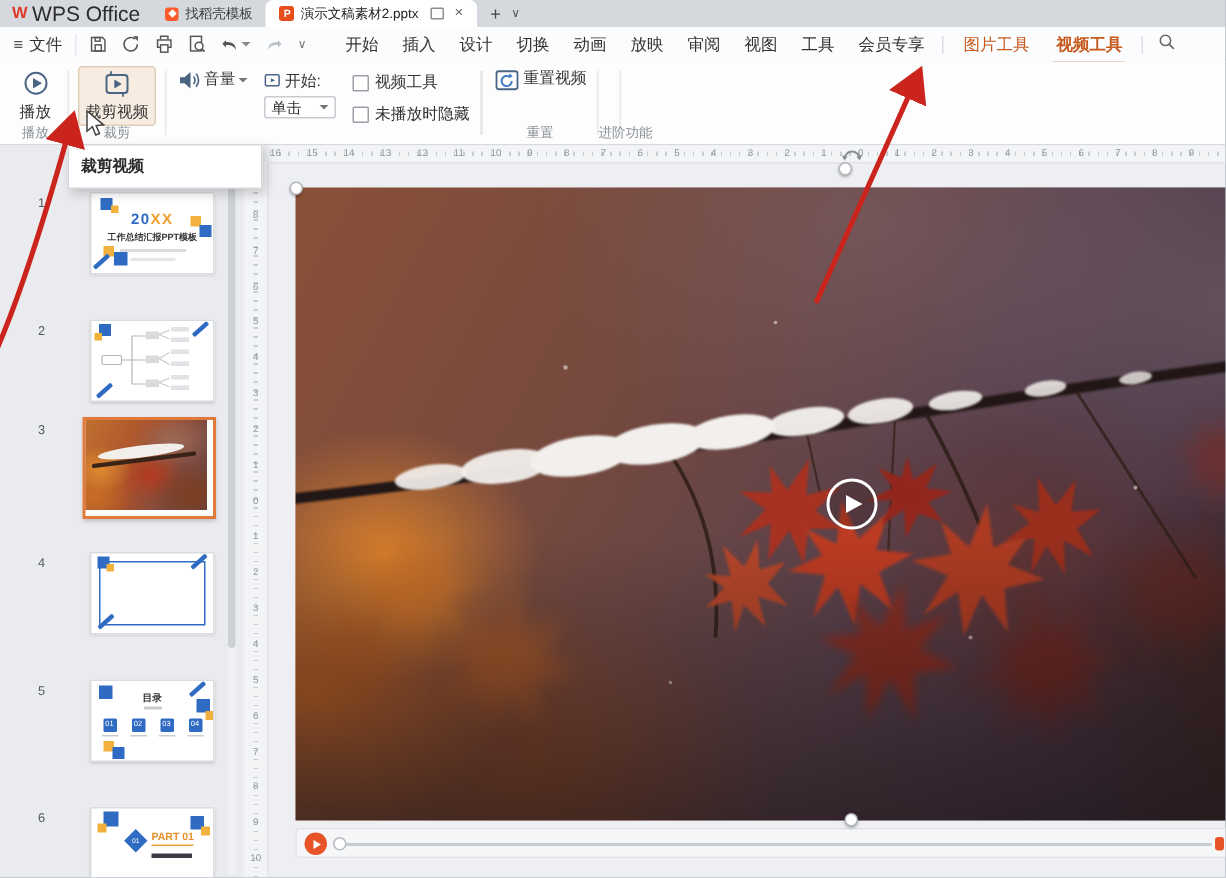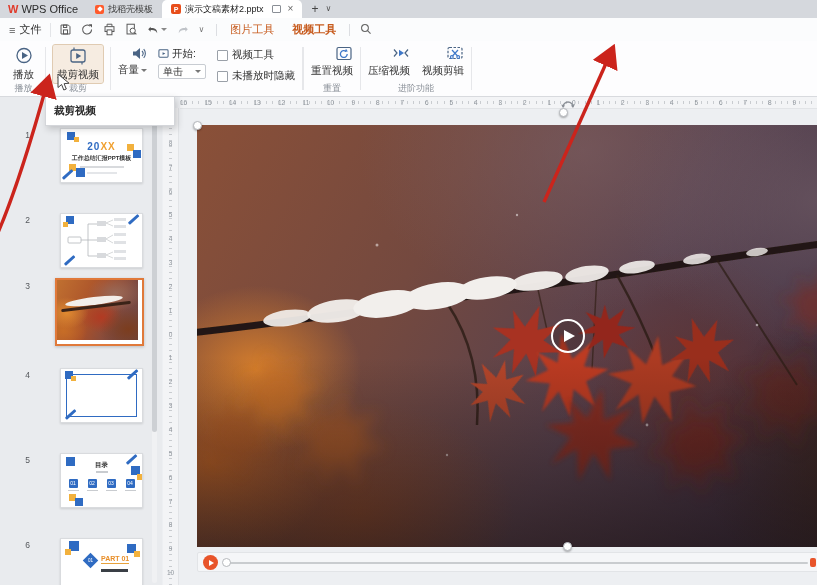--- a/index.html
+++ b/index.html
@@ -5,21 +5,21 @@
   html,body{margin:0;padding:0;background:#9aa0a6;}
   .app{position:relative;width:817px;height:585px;overflow:hidden;background:#edeff2;
        font-family:"Liberation Sans","DejaVu Sans",sans-serif;-webkit-font-smoothing:antialiased;}
   i,b{font-style:normal;font-weight:normal;}
 
   
   .titlebar{position:absolute;left:0;top:0;width:817px;height:18px;background:#d5d8dd;
             display:flex;align-items:flex-end;font-size:9px;color:#333;}
   .logo{display:flex;align-items:center;gap:3px;padding:0 8px;height:18px;}
   .logo-w{color:#e03a2a;font-weight:bold;font-size:11px;line-height:18px;}
-  .logo-t{font-size:11px;color:#2c2c2c;}
+  .logo-t{font-size:14px;color:#2c2c2c;}
   .tab{display:flex;align-items:center;gap:4px;height:18px;padding:0 9px;color:#3a3a3a;}
   .tab.active{background:#fff;border-radius:5px 5px 0 0;color:#222;}
   .docer-ic{width:9px;height:9px;background:#ff5a2b;border-radius:2px;position:relative;flex:0 0 9px;}
   .docer-ic::after{content:"";position:absolute;left:2.5px;top:2.5px;width:4px;height:4px;background:#fff;transform:rotate(45deg);}
   .ppt-ic{width:10px;height:10px;background:#e84e1b;border-radius:2px;color:#fff;font-size:7px;font-weight:bold;
           display:flex;align-items:center;justify-content:center;flex:0 0 10px;}
   .restore-ic{width:7px;height:6px;border:1px solid #8a8f96;border-radius:1px;margin-left:4px;}
   .close-ic{color:#666;font-size:10px;margin-left:3px;line-height:18px;}
   .newtab{margin-left:9px;color:#444;font-size:12px;line-height:18px;}
   .tabchev{margin-left:7px;color:#555;font-size:8px;line-height:18px;}
@@ -44,21 +44,21 @@
 
   
   .ribbon{position:absolute;left:0;top:41px;width:817px;height:56px;background:#fdfdfe;
           border-bottom:1px solid #d8dade;display:flex;align-items:stretch;padding-left:2px;box-sizing:border-box;}
   .rgroup{position:relative;display:flex;flex-direction:column;align-items:center;padding:4px 7px 12px;}
   .rcap{position:absolute;bottom:1px;left:0;right:0;text-align:center;font-size:9px;color:#8b9199;white-space:nowrap;}
   .vdiv{width:1px;background:#e6e7ea;margin:6px 0;}
   .bigbtn{display:flex;flex-direction:column;align-items:center;gap:2px;font-size:10.5px;color:#333;padding:1px 4px;white-space:nowrap;}
   .bigbtn.hovered{background:#f6ece1;outline:1px solid #e0cbb2;border-radius:2px;}
   .opt-grid{display:flex;gap:11px;align-items:flex-start;padding-top:1px;}
-  .vcol{display:flex;flex-direction:column;align-items:flex-end;gap:2px;font-size:10.5px;color:#333;}
+  .vcol{display:flex;flex-direction:row;align-items:flex-start;gap:2px;font-size:10.5px;color:#333;}
   .vol-lab{display:flex;align-items:center;gap:2px;}
   .ddchev{width:0;height:0;border-left:3px solid transparent;border-right:3px solid transparent;border-top:3.5px solid #777;}
   .start-col{display:flex;flex-direction:column;gap:3px;font-size:10.5px;color:#333;}
   .r1{display:flex;align-items:center;gap:3px;height:15px;}
   .dd{width:48px;height:15px;border:1px solid #c8ccd2;border-radius:2px;background:#fff;
       display:flex;align-items:center;justify-content:space-between;padding:0 4px;font-size:10px;color:#333;box-sizing:border-box;}
   .cbcol{display:flex;flex-direction:column;gap:7px;margin-top:2px;font-size:10.5px;color:#333;white-space:nowrap;}
   .cb{display:flex;align-items:center;gap:4px;}
   .cb i{width:9px;height:9px;border:1px solid #9aa0a8;background:#fff;border-radius:1px;flex:0 0 9px;}
   .adv{display:flex;gap:12px;}
@@ -220,20 +220,32 @@
             <path d="M4.5 3 1.5 6l3 3V7c4-.4 6.8 1 8 4 .2-4.6-2.8-6.8-8-6.5z" fill="#555"></path>
           </svg>
           <span class="caret"></span>
         </span>
       <span>
           <svg width="13" height="12" viewBox="0 0 16 14">
             <path d="M11.5 3l3 3-3 3V7c-4-.4-6.8 1-8 4-.2-4.6 2.8-6.8 8-6.5z" fill="#bfc3c8"></path>
           </svg>
         </span>
       <span style="color:#777;font-size:8px;">∨</span>
+    </div>
+    <div class="menus">
+      <span>开始</span>
+      <span>插入</span>
+      <span>设计</span>
+      <span>切换</span>
+      <span>动画</span>
+      <span>放映</span>
+      <span>审阅</span>
+      <span>视图</span>
+      <span>工具</span>
+      <span>会员专享</span>
     </div>
     <span class="mdiv"></span>
     <div class="ctx-tabs">
       <span>图片工具</span>
       <span class="active">视频工具</span>
     </div>
     <span class="mdiv"></span>
     <span class="m-search"><svg width="12" height="12" viewBox="0 0 14 14">
           <circle cx="5.8" cy="5.8" r="4" fill="none" stroke="#666" stroke-width="1.2"></circle>
           <line x1="8.8" y1="8.8" x2="12.3" y2="12.3" stroke="#666" stroke-width="1.3"></line>
@@ -315,40 +327,20 @@
             <path d="M12.2 9a3.4 3.4 0 1 1-1.2-2.6" fill="none" stroke="#3f78c9" stroke-width="1.3"></path>
             <path d="M11 3.8l1.8 2.6-3 .4z" fill="#3f78c9"></path>
           </svg>
         <span>重置视频</span>
       </div>
       <div class="rcap">重置</div>
     </div>
     <div class="vdiv"></div>
 
     <div class="rgroup">
-      <div class="adv">
-        <div class="vcol">
-          <svg width="18" height="17" viewBox="0 0 18 17">
-              <path d="M2 4.5l3 3.5-3 3.5" fill="none" stroke="#4a6484" stroke-width="1.2"></path>
-              <path d="M16 4.5L13 8l3 3.5" fill="none" stroke="#4a6484" stroke-width="1.2"></path>
-              <path d="M7 4.8L12 8l-5 3.2z" fill="#3f78c9"></path>
-            </svg>
-          <span>压缩视频</span>
-        </div>
-        <div class="vcol">
-          <svg width="18" height="17" viewBox="0 0 18 17">
-              <rect x="2" y="2.5" width="14" height="11" rx="1.5" fill="none" stroke="#4a6484" stroke-width="1.2" stroke-dasharray="2.5 1.5"></rect>
-              <line x1="6" y1="5" x2="11.5" y2="11" stroke="#3f78c9" stroke-width="1.2"></line>
-              <line x1="12" y1="5" x2="6.5" y2="11" stroke="#3f78c9" stroke-width="1.2"></line>
-              <circle cx="5.8" cy="12" r="1.4" fill="none" stroke="#3f78c9" stroke-width="1.1"></circle>
-              <circle cx="12.2" cy="12" r="1.4" fill="none" stroke="#3f78c9" stroke-width="1.1"></circle>
-            </svg>
-          <span>视频剪辑</span>
-        </div>
-      </div>
       <div class="rcap">进阶功能</div>
     </div>
     <div class="vdiv"></div>
   </div>
 
   <div class="tooltip">
     <div class="tt-title">裁剪视频</div>
   </div>
 
   <div class="slide-panel">

